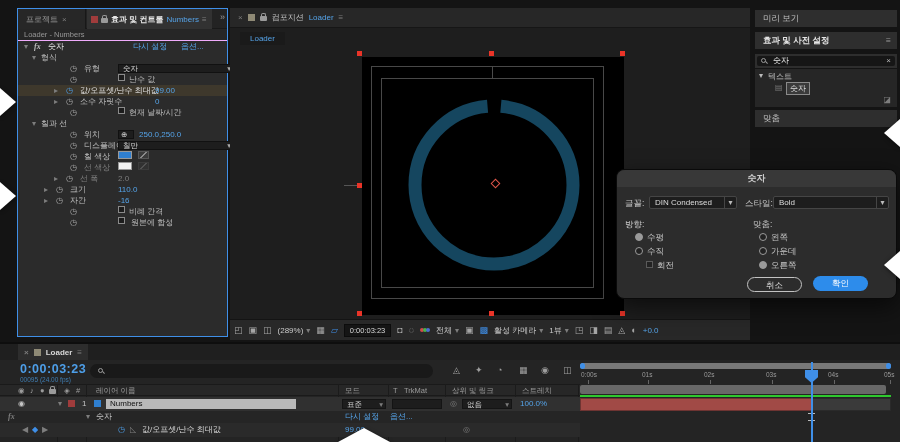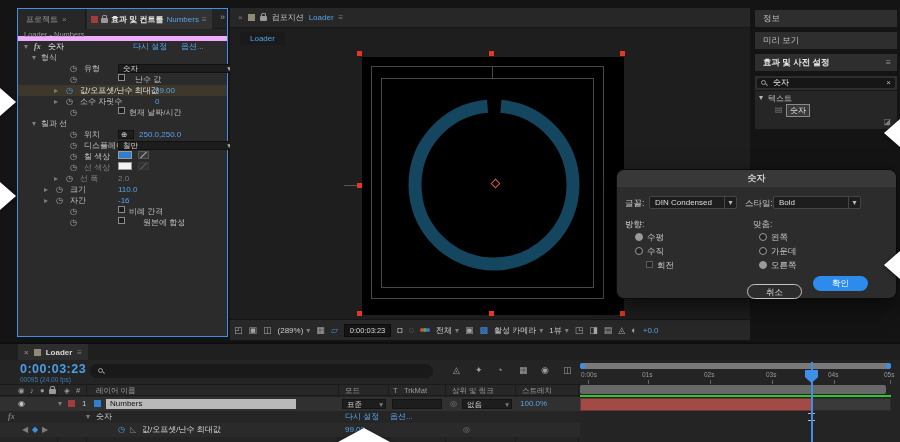--- a/index.html
+++ b/index.html
@@ -14,21 +14,21 @@
   .ec .tabbar{position:relative;height:20px;background:#232323;border-bottom:1px solid #191919;font-size:8px;}
   .ec .tab1{position:absolute;left:0;top:0;width:68px;height:20px;background:#272727;color:#9a9a9a;display:flex;align-items:center;gap:4px;padding-left:8px;border-right:1px solid #181818;}
   .ec .tab2{position:absolute;left:69px;top:0;width:125px;height:20px;background:#323232;display:flex;align-items:center;gap:3px;padding-left:4px;}
   .more{position:absolute;right:2px;top:3px;color:#9a9a9a;font-size:9px;}
   .swatch{width:7px;height:7px;display:inline-block;}
   .red-sw{background:#a03c3c;}
   .tan-sw{background:#8f8a76;}
   .blue-sw{background:#2f7fd0;}
   .lock{position:relative;width:7px;height:5px;background:#9a9a9a;border-radius:1px;display:inline-block;margin-top:2px;}
   .lock:before{content:"";position:absolute;left:1px;top:-3px;width:3px;height:3px;border:1px solid #9a9a9a;border-bottom:none;border-radius:2px 2px 0 0;}
-  .crumb{height:12px;background:#262626;color:#979797;font-size:7.5px;line-height:12px;padding-left:6px;border-bottom:5px solid #f0abfc;}
+  .crumb{height:12px;background:#262626;color:#979797;font-size:7.5px;line-height:12px;padding-left:6px;border-bottom:1px solid #f0abfc;}
   .r{position:relative;height:11px;font-size:8px;color:#bdbdbd;}
   .r>span,.r>div{position:absolute;top:0;line-height:11px;}
   .r .cd{top:1px;height:9px;background:#1d1d1d;border:1px solid #111;color:#d6d6d6;font-size:7.5px;line-height:8px;padding-left:4px;}
   .r .cd .car{position:absolute;right:2px;top:0;color:#aaa;}
   .sel{background:#3e382c;}
   .sw-ic{font-size:8px;color:#a8a8a8;}
   .sw-on{color:#4d9ee8;}
   .cbx{top:2px;width:7px;height:7px;border:1px solid #8a8a8a;background:#1c1c1c;}
   .colsw{top:2px;width:14px;height:8px;border:1px solid #999;}
   .eyed{top:2px;width:11px;height:8px;background:linear-gradient(135deg,#3a3a3a 45%,#8a8a8a 45%,#8a8a8a 55%,#3a3a3a 55%);border:1px solid #555;}
@@ -147,21 +147,21 @@
       <span style="left:52px" class="sw-ic">◷</span>
       <span style="left:66px">유형</span>
       <div class="cd" style="left:100px;width:116px">
         <span>숫자</span>
         <span class="car">▾</span>
       </div>
     </div>
     <div class="r">
       <span style="left:52px" class="sw-ic">◷</span>
       <div class="cbx" style="left:100px"></div>
-      <span style="left:117px">난수 값</span>
+      <span style="left:111px">난수 값</span>
     </div>
     <div class="r sel">
       <span style="left:36px" class="dim">▸</span>
       <span style="left:48px" class="sw-ic sw-on">◷</span>
       <span style="left:62px;color:#e2e2e2">값/오프셋/난수 최대값</span>
       <span style="left:137px" class="blue">99.00</span>
     </div>
     <div class="r">
       <span style="left:36px" class="dim">▸</span>
       <span style="left:48px" class="sw-ic">◷</span>
@@ -222,21 +222,21 @@
       <span style="left:100px" class="blue">-16</span>
     </div>
     <div class="r">
       <span style="left:52px" class="sw-ic">◷</span>
       <div class="cbx" style="left:100px"></div>
       <span style="left:111px">비례 간격</span>
     </div>
     <div class="r">
       <span style="left:52px" class="sw-ic">◷</span>
       <div class="cbx" style="left:100px"></div>
-      <span style="left:125px">원본에 합성</span>
+      <span style="left:113px">원본에 합성</span>
     </div>
   </div>
 
   <div class="abs comp">
     <div class="tabbar">
       <span class="dim">×</span>
       <span class="swatch tan-sw"></span>
       <span class="lock"></span>
       <span>컴포지션</span>
       <span class="blue">Loader</span>
@@ -301,69 +301,69 @@
       <span class="ic">◳</span>
       <span class="ic">◨</span>
       <span class="ic">▤</span>
       <span class="ic">◬</span>
       <span class="ic">◐</span>
       <span class="blue">+0.0</span>
     </div>
   </div>
 
   <div class="abs rp">
-    <div class="bar"><span>정보</span></div>
     <div class="bar"><span>미리 보기</span></div>
     <div class="bar" style="color:#e4e4e4;font-weight:bold">
       <span>효과 및 사전 설정</span>
       <span class="mi">≡</span>
     </div>
     <div class="srch">
       <div class="swell">
         <span class="mag"></span>
         <span>숫자</span>
         <span class="clr">×</span>
       </div>
     </div>
     <div class="tree">
       <span class="abs" style="left:4px;top:2px">▾</span>
       <span class="abs" style="left:13px;top:2px">텍스트</span>
       <span class="abs dim" style="left:20px;top:14px">▤</span>
       <span class="abs pbox" style="left:31px;top:13px">숫자</span>
       <span class="abs dim" style="right:6px;top:26px">◪</span>
     </div>
+    <div class="bar"><span>맞춤</span></div>
   </div>
 
   <div class="abs dlg">
     <div class="title">숫자</div>
     <span class="lbl" style="left:8px;top:28px">글꼴:</span>
     <div class="dd" style="left:32px;top:26px;width:88px">
       <span>DIN Condensed</span>
       <span class="car">▾</span>
     </div>
     <span class="lbl" style="left:128px;top:28px">스타일:</span>
-    <div class="dd" style="left:156px;top:26px;width:88px">
+    <div class="dd" style="left:156px;top:26px;width:116px">
       <span>Bold</span>
       <span class="car">▾</span>
     </div>
     <span class="lbl" style="left:8px;top:49px">방향:</span>
     <div class="radio on" style="left:18px;top:63px"></div>
     <span class="rlbl" style="left:30px;top:62px">수평</span>
     <div class="radio" style="left:18px;top:77px"></div>
     <span class="rlbl" style="left:30px;top:76px">수직</span>
     <div class="cbx abs" style="left:29px;top:91px;opacity:.5"></div>
     <span class="rlbl dim" style="left:40px;top:90px">회전</span>
     <span class="lbl" style="left:136px;top:49px">맞춤:</span>
     <div class="radio" style="left:142px;top:63px"></div>
     <span class="rlbl" style="left:154px;top:62px">왼쪽</span>
     <div class="radio" style="left:142px;top:77px"></div>
     <span class="rlbl" style="left:154px;top:76px">가운데</span>
     <div class="radio on" style="left:142px;top:91px"></div>
     <span class="rlbl" style="left:154px;top:90px">오른쪽</span>
-    <div class="pill cancel" style="left:130px;top:114px;width:55px">취소</div>
+    <div class="pill cancel" style="left:130px;top:107px;width:55px">취소</div>
     <div class="pill ok" style="left:196px;top:106px;width:55px">확인</div>
   </div>
 
   <div class="abs tl">
     <div class="tabbar">
       <div class="ttab">
         <span class="dim">×</span>
         <span class="swatch tan-sw"></span>
         <span>Loader</span>
         <span class="dim">≡</span>

